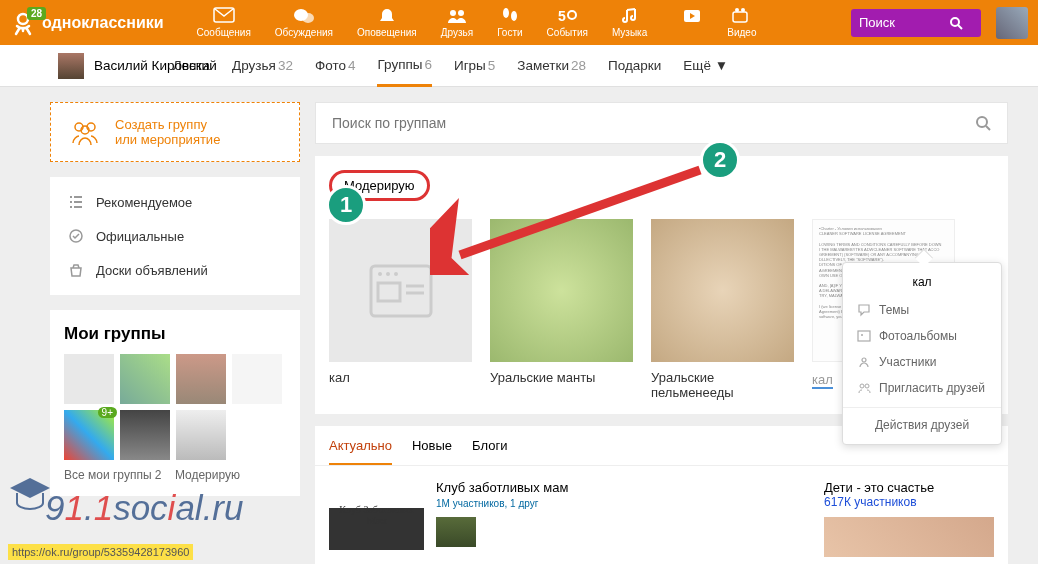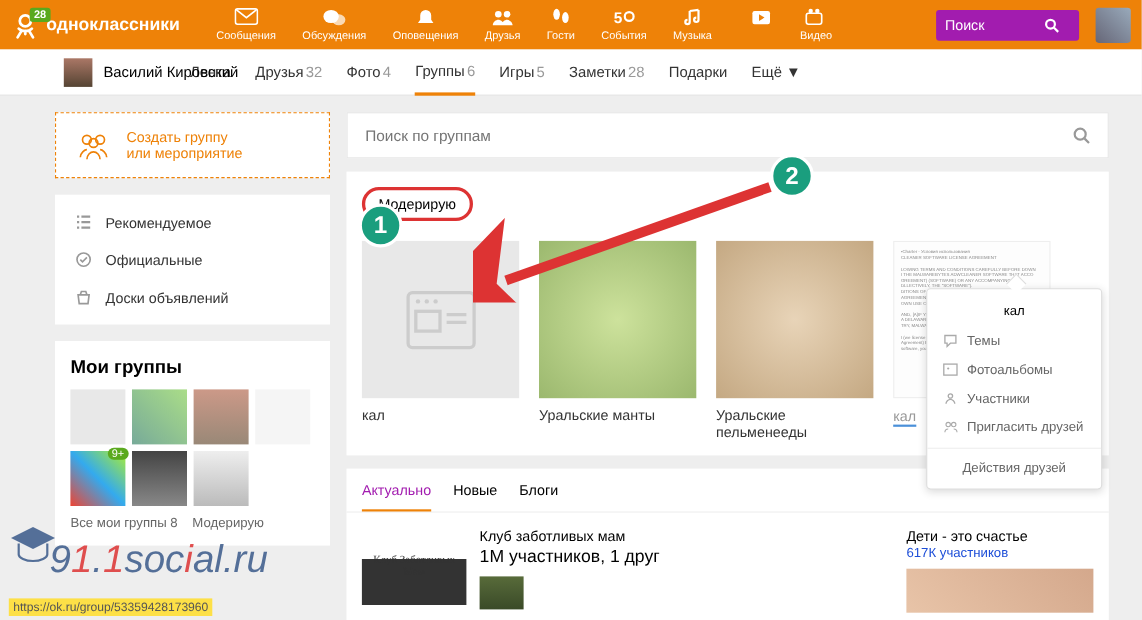--- a/index.html
+++ b/index.html
@@ -50,28 +50,28 @@
 .card{width:143px;cursor:pointer}
 .card-img{width:143px;height:143px;background:#eee;margin-bottom:8px}
 .card-img.c1{background:#e8e8e8;display:flex;align-items:center;justify-content:center}
 .card-img.c2{background:radial-gradient(circle,#cde29c,#9bb86e)}
 .card-img.c3{background:radial-gradient(circle,#e8d4b8,#c4a882)}
 .card-img.c4{background:#fdfdfd;border:1px solid #eee;padding:6px;font-size:4px;line-height:1.3;color:#888;overflow:hidden}
 .card-title{font-size:13px;color:#333}
 .actual{background:#fff;margin-top:12px;padding:14px}
 .actual-tabs{display:flex;gap:20px;font-size:13px;border-bottom:1px solid #eee;margin:-14px -14px 14px;padding:12px 14px 0}
 .actual-tabs span{padding-bottom:10px;cursor:pointer}
-.actual-tabs span.act{border-bottom:2px solid #ee8208;color:#a21caf}
+.actual-tabs span.act{border-bottom:2px solid #ee8208;color:#c2410c}
 .actual-cards{display:flex;gap:30px}
 .acard{display:flex;gap:12px}
 .acard-img{width:95px;height:70px;background:#ddd}
 .acard-img.a1{background:linear-gradient(#fff 40%,#333 40%);display:flex;align-items:center;justify-content:center;flex-direction:column;font-size:10px}
 .acard-img.a2{background:linear-gradient(45deg,#e8c4a8,#d4a88c)}
 .acard-info{font-size:13px}
-.acard-info .meta{color:#000000;font-size:16px;margin-top:3px}
+.acard-info .meta{color:#0369a1;font-size:10px;margin-top:3px}
 .popup{position:absolute;right:36px;top:262px;width:160px;background:#fff;border:1px solid #ddd;box-shadow:0 2px 8px rgba(0,0,0,0.15);border-radius:4px;padding:8px 0;z-index:10}
 .popup::before{content:'';position:absolute;top:-7px;left:50%;width:12px;height:12px;background:#fff;border-left:1px solid #ddd;border-top:1px solid #ddd;transform:rotate(45deg) translateX(-50%)}
 .popup h5{text-align:center;font-size:12px;font-weight:normal;padding:4px 0 8px}
 .popup-item{padding:6px 14px;font-size:12px;display:flex;align-items:center;gap:8px;cursor:pointer;color:#666}
 .popup-item svg{color:#aaa}
 .step{position:absolute;width:40px;height:40px;border-radius:50%;background:#1a9e7e;color:#fff;display:flex;align-items:center;justify-content:center;font-size:22px;font-weight:bold;z-index:20;border:3px solid #fff}
 .step1{left:326px;top:185px}
 .step2{left:700px;top:140px}
 .arrow{position:absolute;z-index:15;pointer-events:none}
 .watermark{position:absolute;left:15px;bottom:35px;font-size:35px;color:#3a5a8a;font-style:italic;font-family:Georgia,serif;opacity:0.85;z-index:30}
@@ -224,21 +224,21 @@
         <div class="thumb t2"></div>
         <div class="thumb t3"></div>
         <div class="thumb t4"></div>
         <div class="thumb t5">
             <span class="thumb-badge">9+</span>
           </div>
         <div class="thumb t6"></div>
         <div class="thumb t7"></div>
       </div>
       <div class="tab-links">
-        <a>Все мои группы 8</a>
+        <a>Все мои группы 2</a>
         <a>Модерирую</a>
       </div>
     </div>
   </div>
 
   <div class="main">
     <div class="search-groups">
       <input placeholder="Поиск по группам" style="">
       <svg width="16" height="16">
           <circle cx="7" cy="7" r="5" fill="none" stroke="#999" stroke-width="2"></circle>

